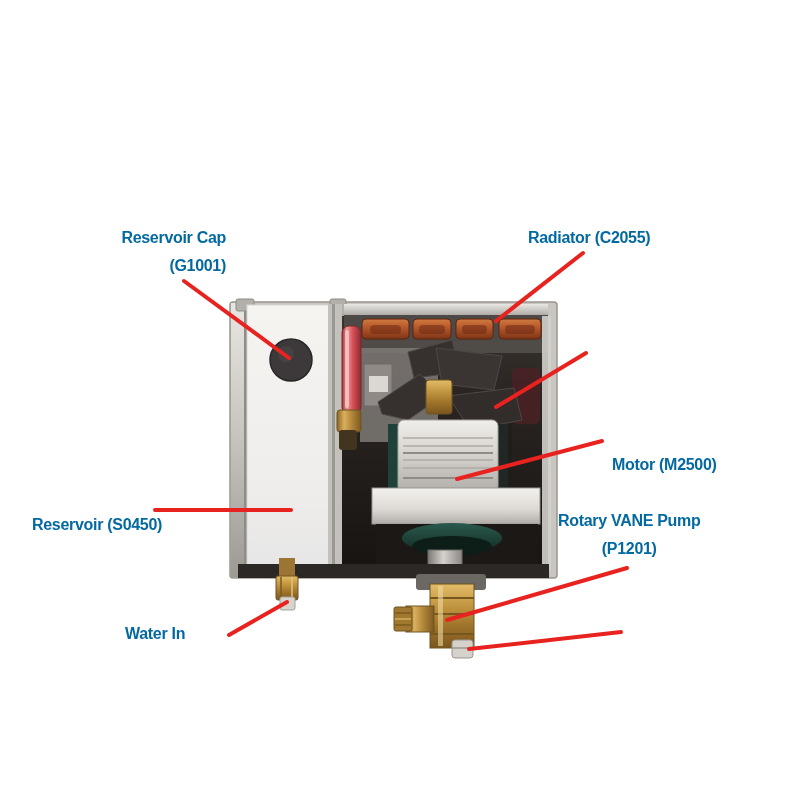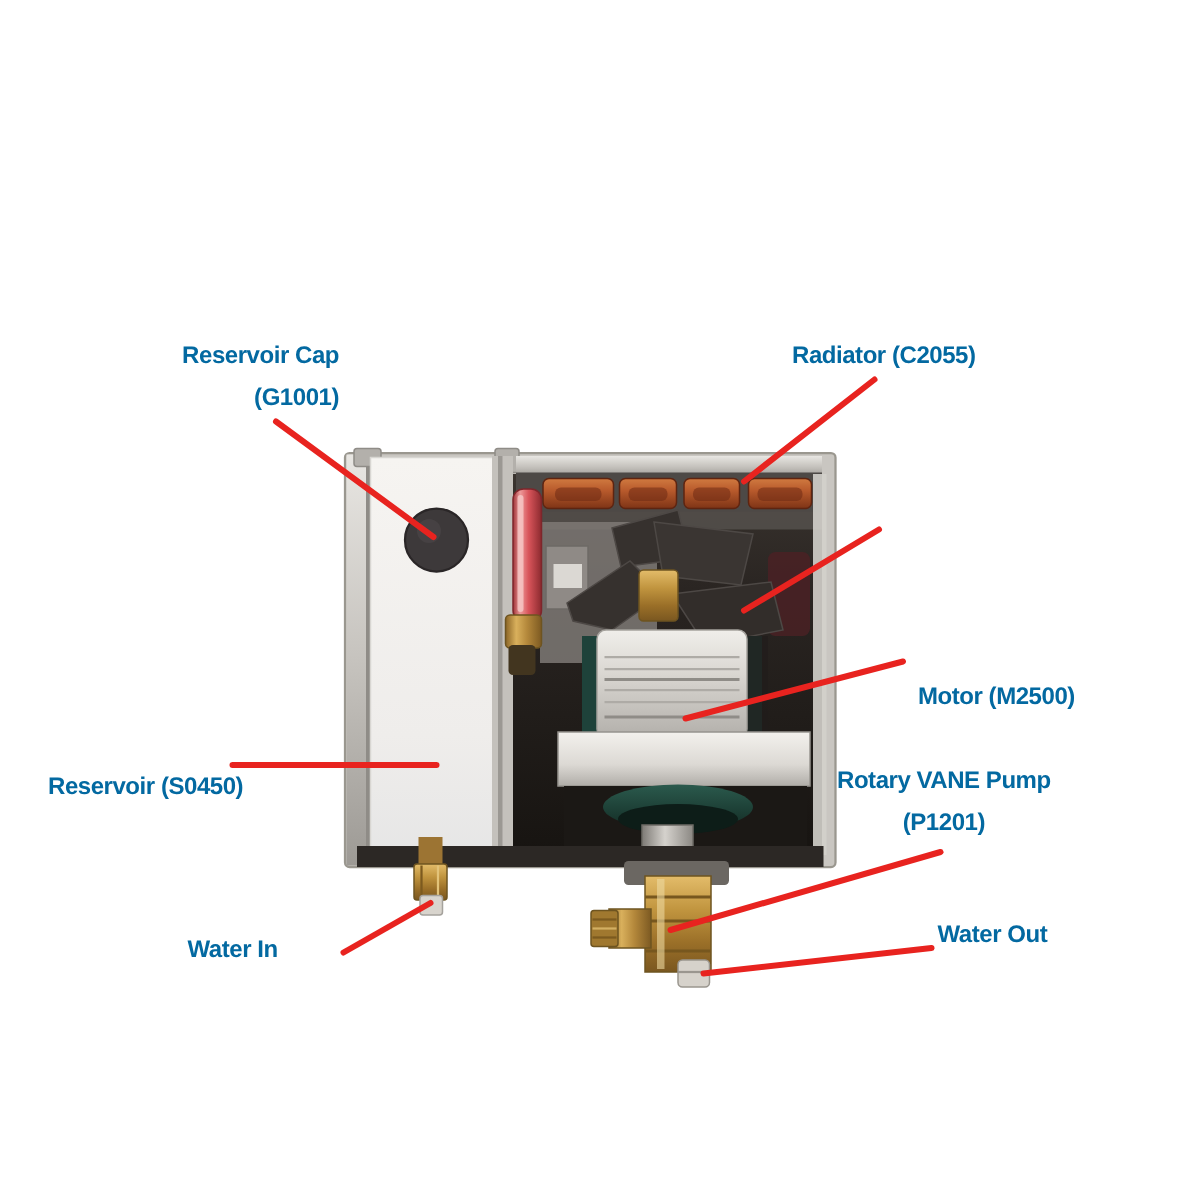--- a/index.html
+++ b/index.html
@@ -256,17 +256,14 @@
 
   <div class="lbl" id="label-pump">
     <span>Rotary VANE Pump</span>
     <span>(P1201)</span>
   </div>
 
   <div class="lbl" id="label-water-in">
     <span>Water In</span>
   </div>
 
-  <div class="lbl" id="label-water-out">
-    <span>Water Out</span>
-  </div>
 
 </div>
 
 </body></html>

